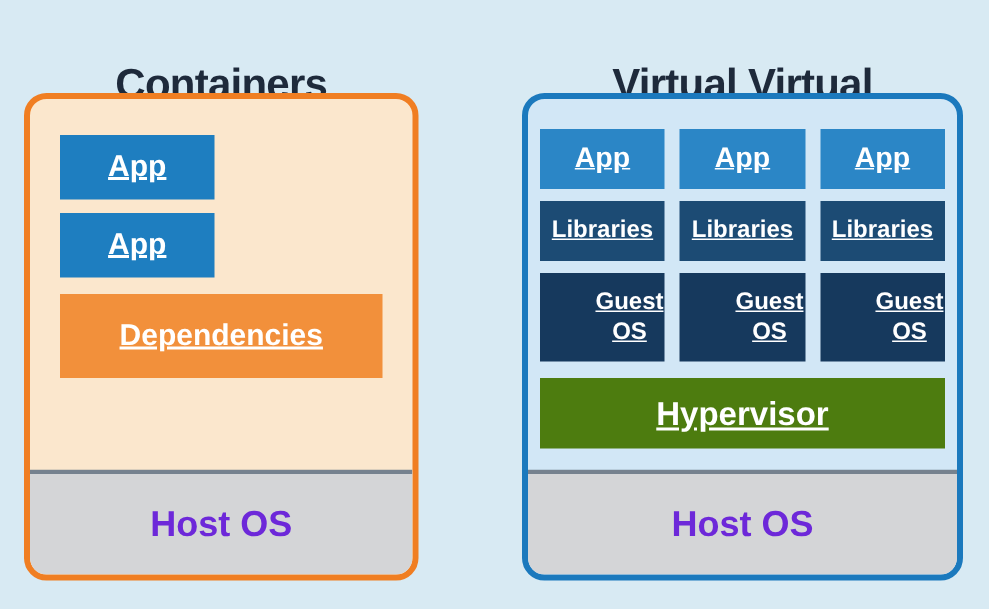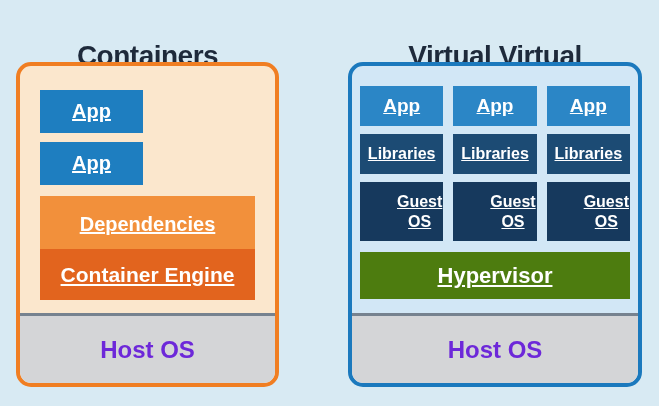--- a/index.html
+++ b/index.html
@@ -109,21 +109,20 @@
 <body>
 
 <div class="panel-title" id="containers-title">Containers</div>
 
 <div class="panel-title" id="vms-title">Virtual Virtual</div>
 
 <div class="panel" id="containers-panel">
   <div class="block c-app" id="c-app-1">App</div>
   <div class="block c-app" id="c-app-2">App</div>
   <div class="block" id="c-deps">Dependencies</div>
-  <div class="block" id="c-engine">Container Engine</div>
   <div class="host-os">Host OS</div>
 </div>
 
 <div class="panel" id="vms-panel">
   <div class="vm-cols">
 
     <div class="vm-col">
       <div class="block vm-app">App</div>
       <div class="block vm-libraries">Libraries</div>
       <div class="block vm-guest">

